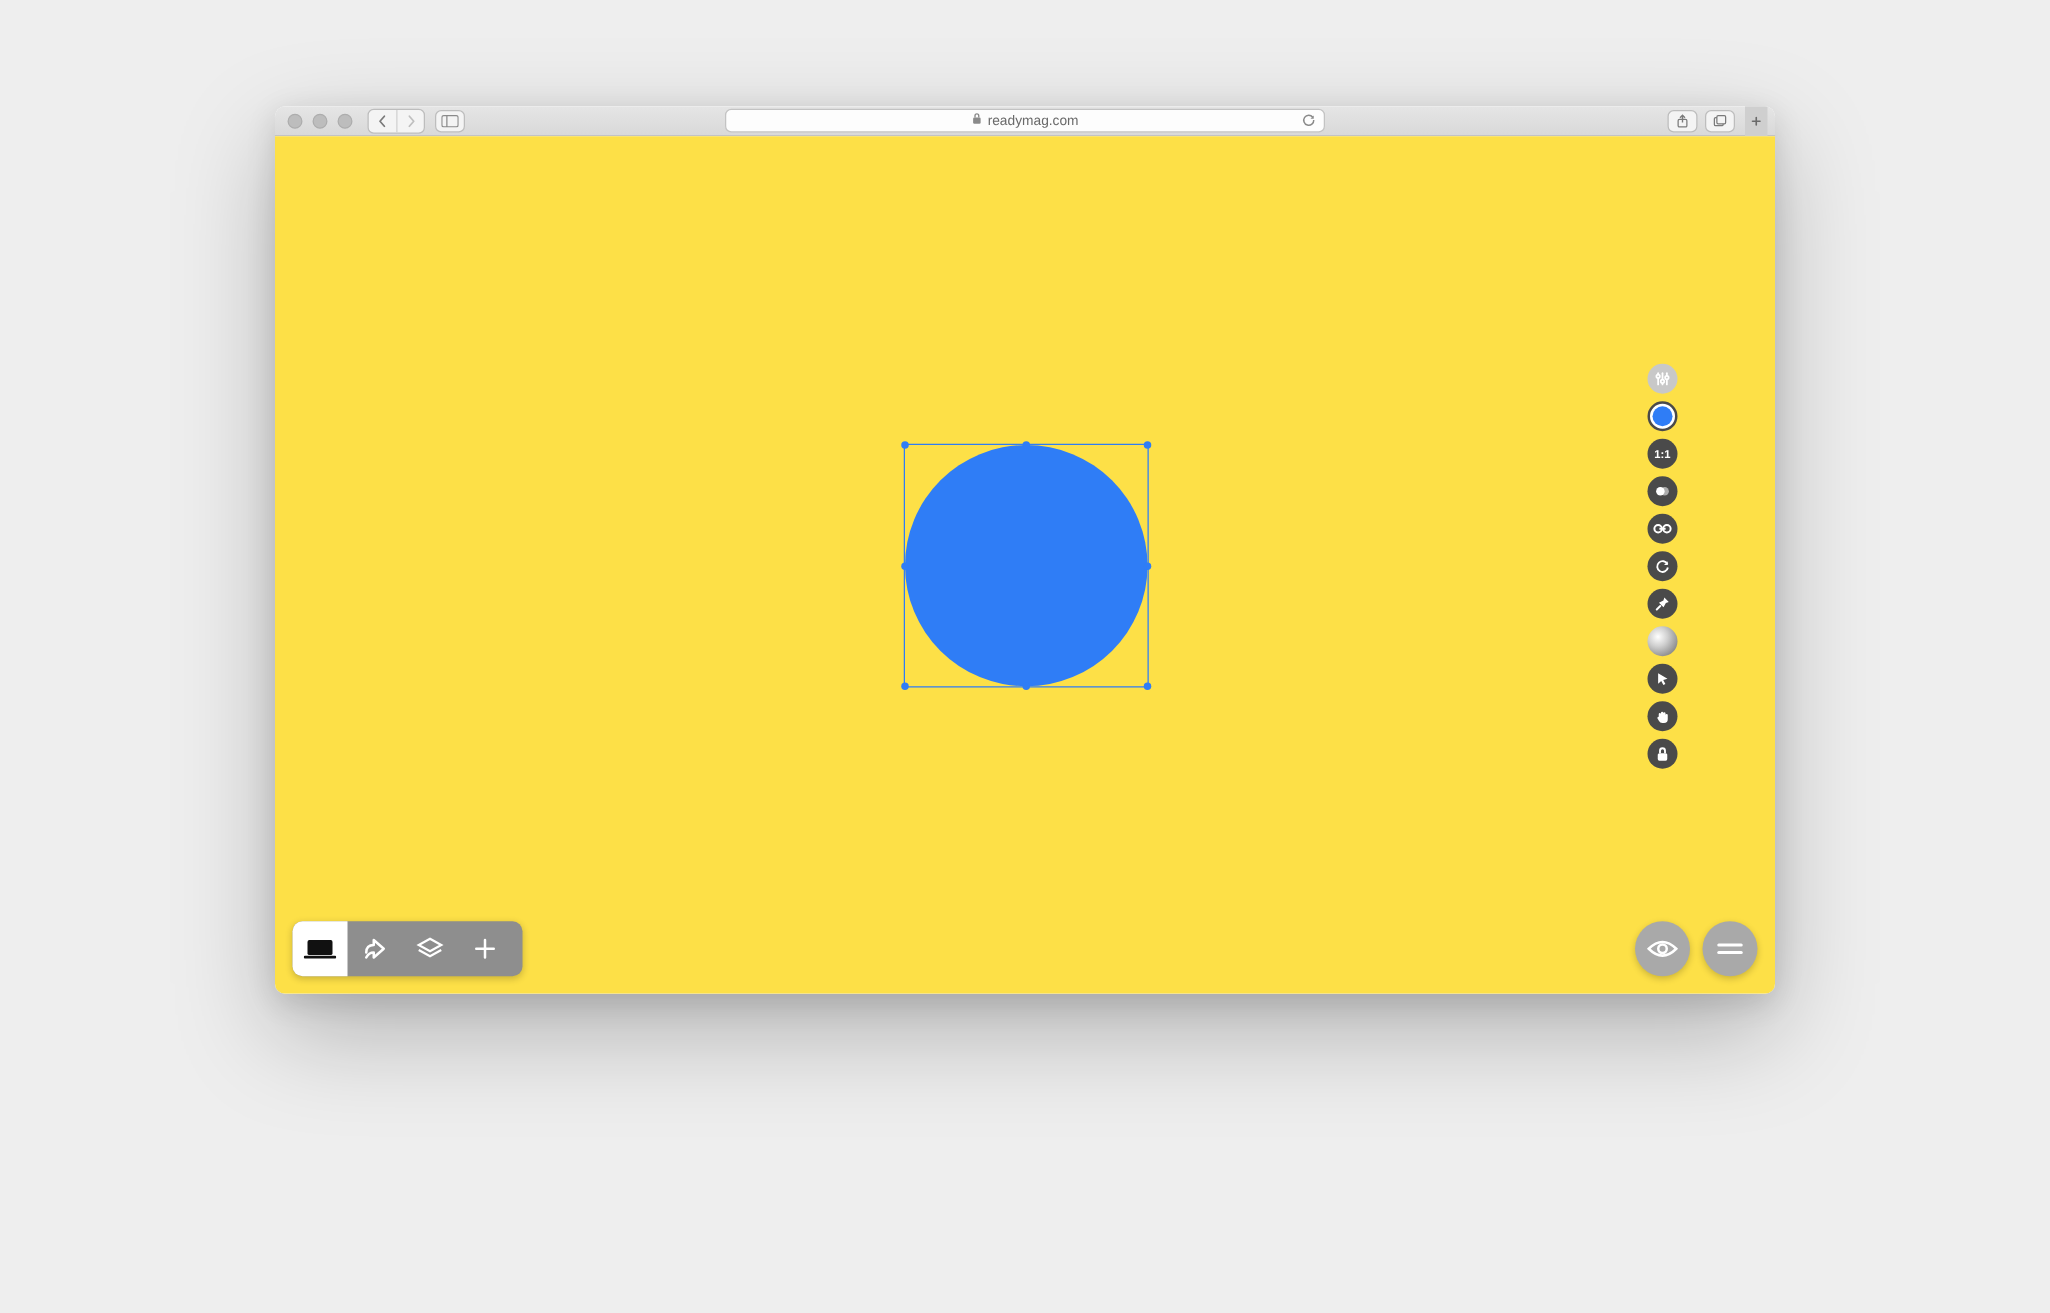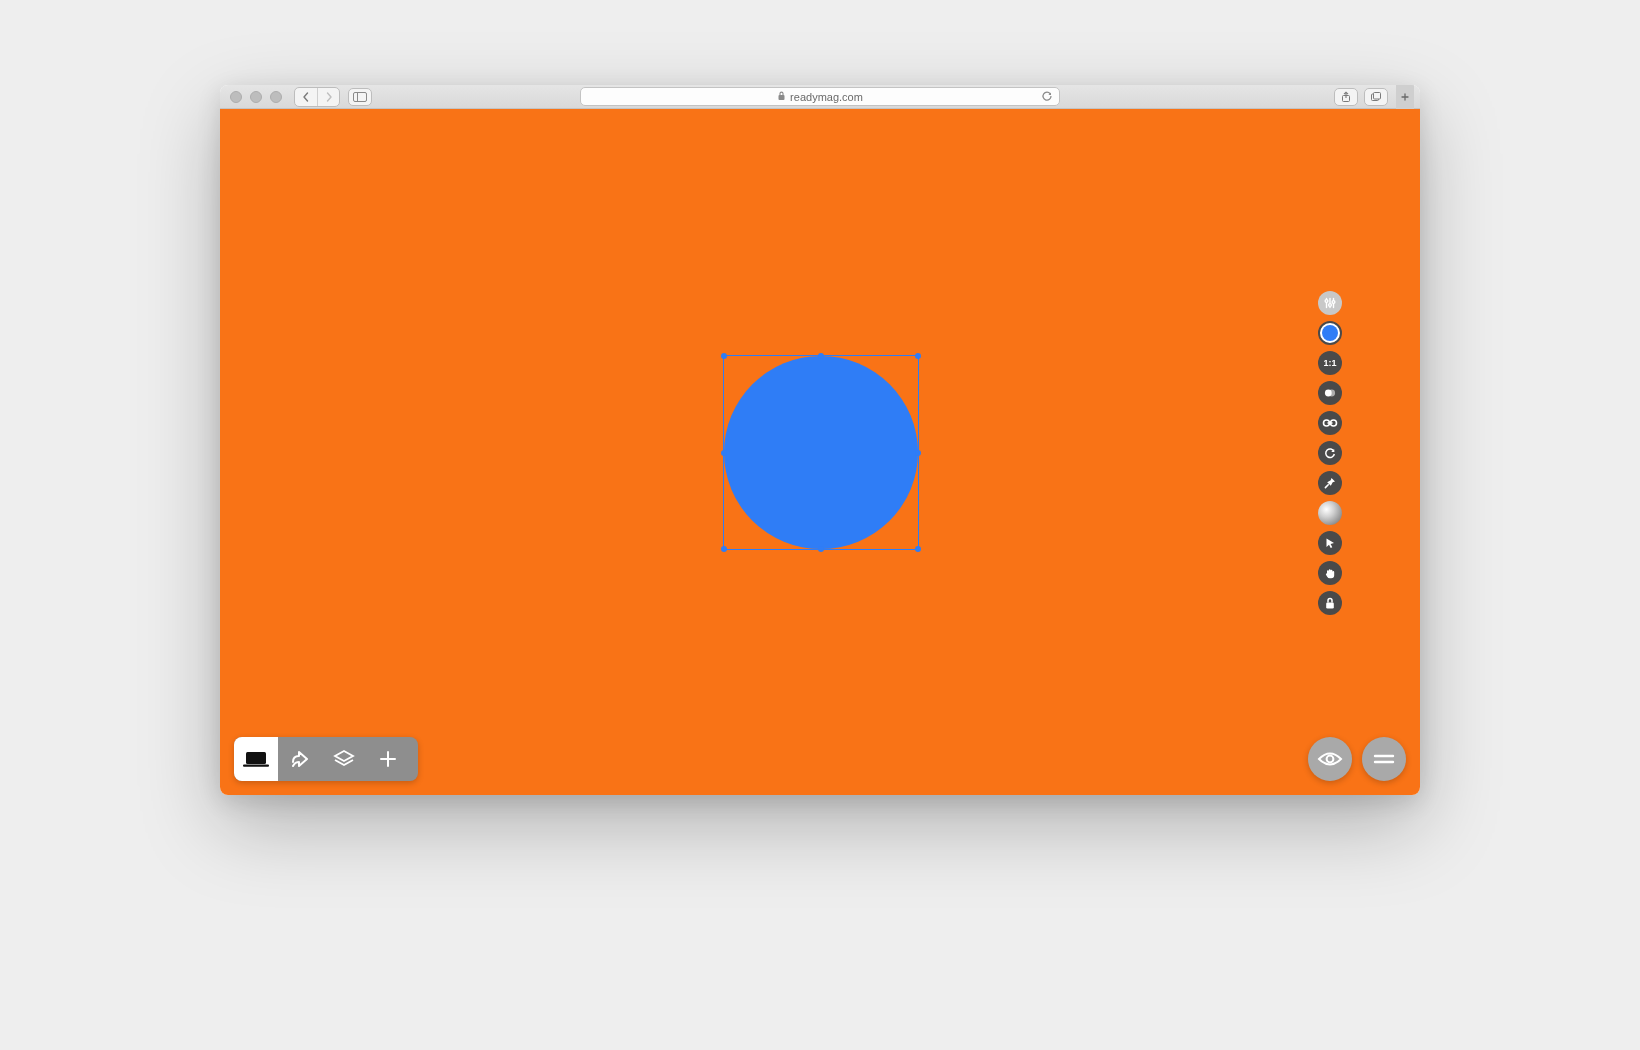--- a/index.html
+++ b/index.html
@@ -66,21 +66,21 @@
   }
   .plus-tab {
     width: 18px; height: 24px; background:#cfcfcf; display:flex; align-items:center; justify-content:center;
     margin-left: 2px;
   }
 
   
   .viewport {
     position: relative;
     flex: 1;
-    background: #f97316;
+    background: #fde047;
   }
 
   
   .selection-box {
     position:absolute;
     left: 503px; top: 246px;
     width: 196px; height: 195px;
     border: 1px solid #2f7df6;
   }
   .handle {

